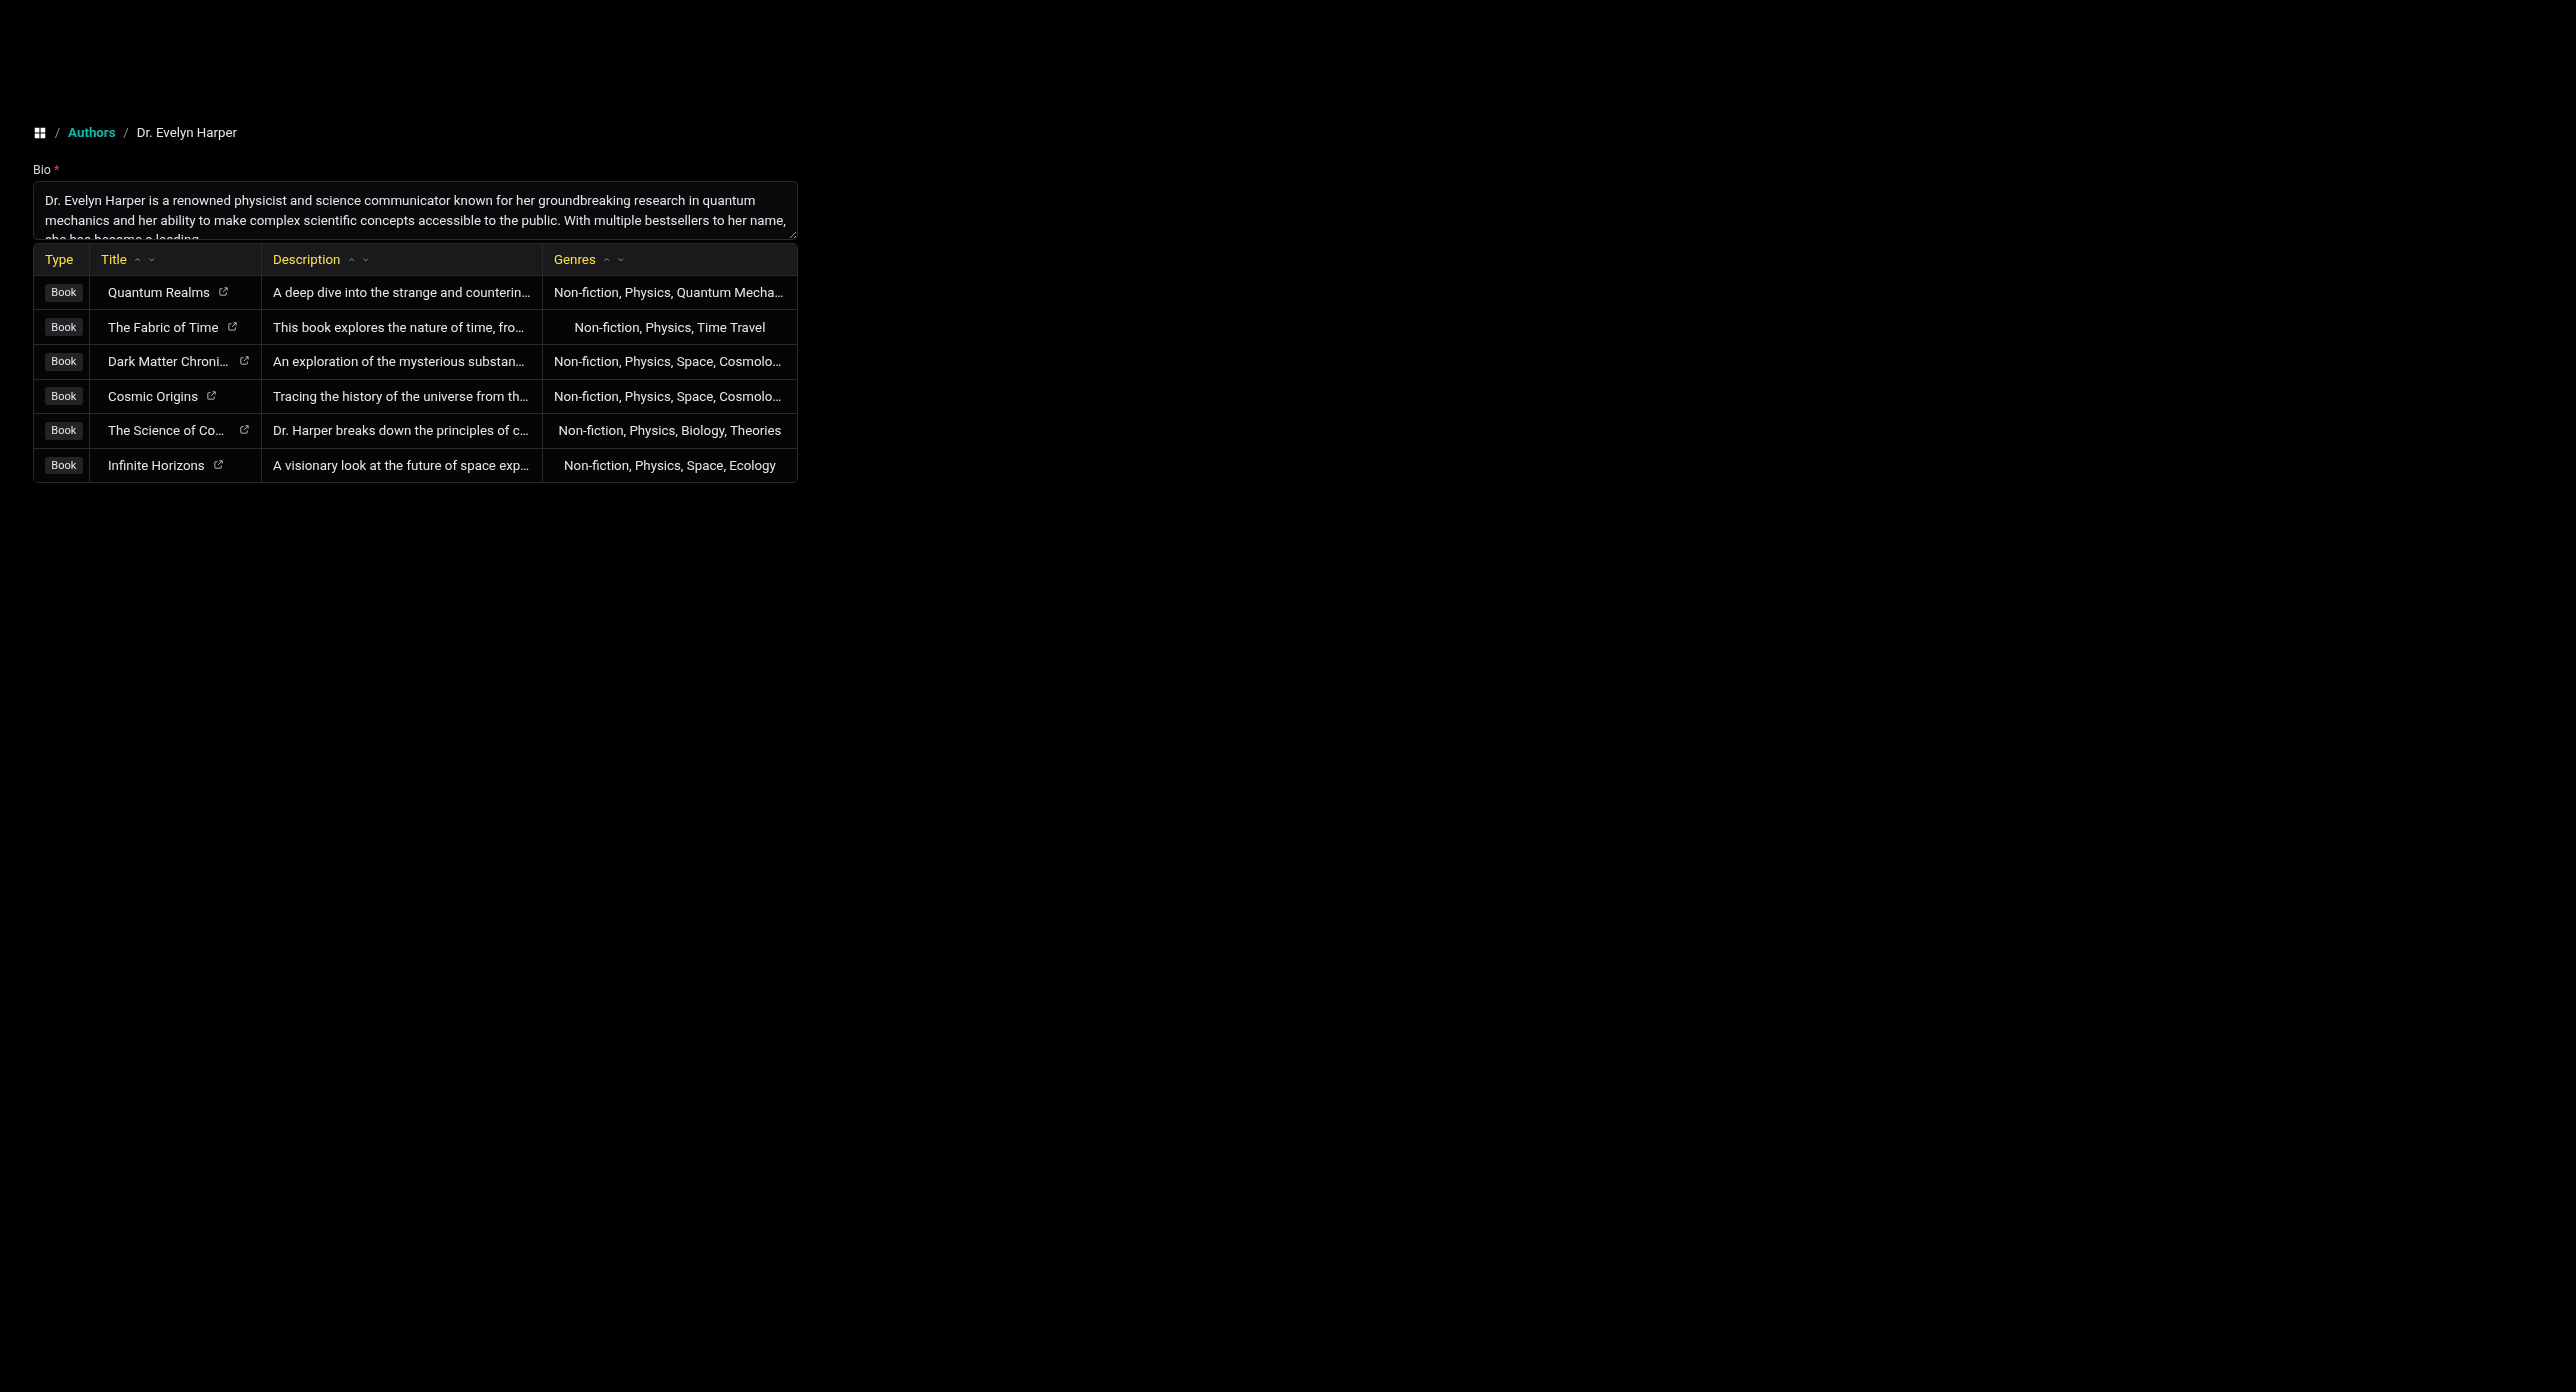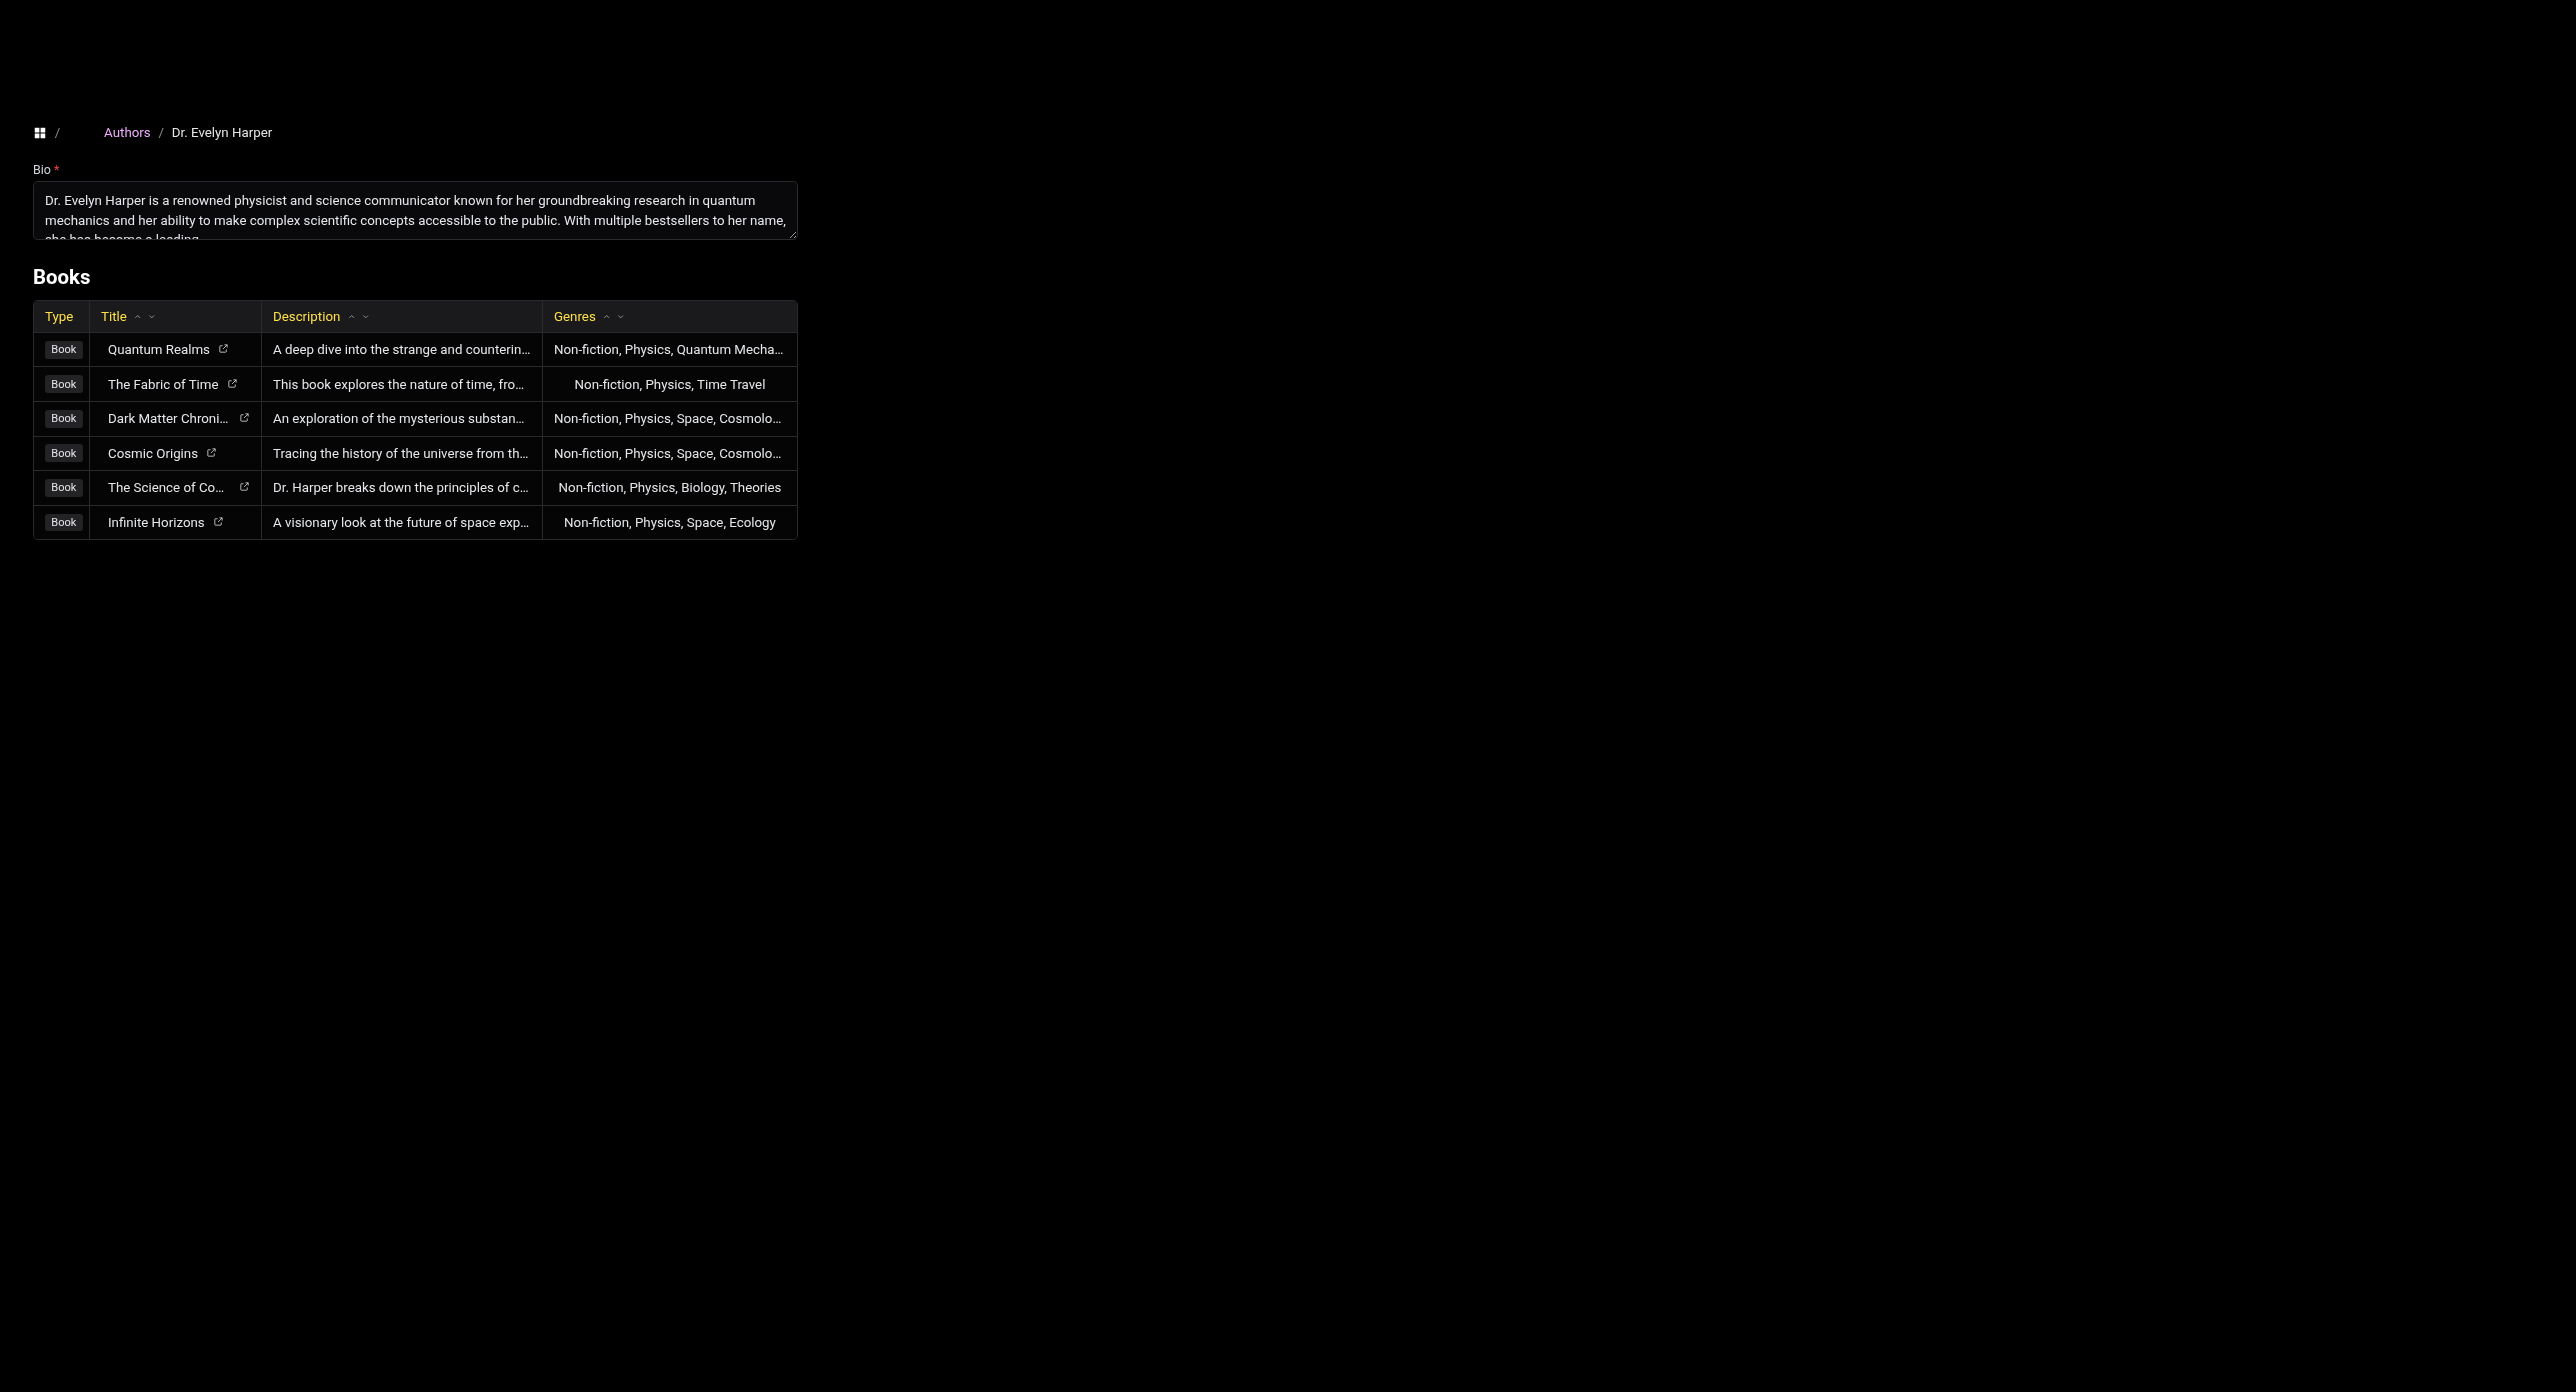--- a/index.html
+++ b/index.html
@@ -19,21 +19,21 @@
   
   .breadcrumb {
     display: flex;
     align-items: center;
     gap: 7.8px;
     font-size: 13.3px;
     margin-bottom: 22px;
   }
   .breadcrumb .logo svg { width: 14px; height: 14px; display: block; fill: #fff; }
   .breadcrumb .sep { color: #8b8b8b; }
-  .breadcrumb .crumb-link { color: #f0abfc; font-weight: 400; cursor: pointer; margin-left: 36px; }
+  .breadcrumb .crumb-link { color: #14b8a6; font-weight: 700; cursor: pointer; }
   .breadcrumb .crumb-current { color: #e6e6e6; font-weight: 400; }
 
   
   .field-label {
     color: #d1d5db;
     font-size: 12.5px;
     margin-bottom: 4px;
     display: flex;
     align-items: center;
     gap: 3.1px;
@@ -139,21 +139,20 @@
   </nav>
 
   
   <div class="field-label">
     <span>Bio</span>
     <span class="req">*</span>
   </div>
   <textarea class="bio-box" rows="2" style="">Dr. Evelyn Harper is a renowned physicist and science communicator known for her groundbreaking research in quantum mechanics and her ability to make complex scientific concepts accessible to the public. With multiple bestsellers to her name, she has become a leading…</textarea>
 
   
-  <h2 class="section-title">Books</h2>
 
   
   <div class="tbl">
     <div class="thead">
       <div class="th col-type">
         <span class="label">Type</span>
       </div>
       <div class="th col-title">
         <span class="label">Title</span>
         <span class="sort-icons">

